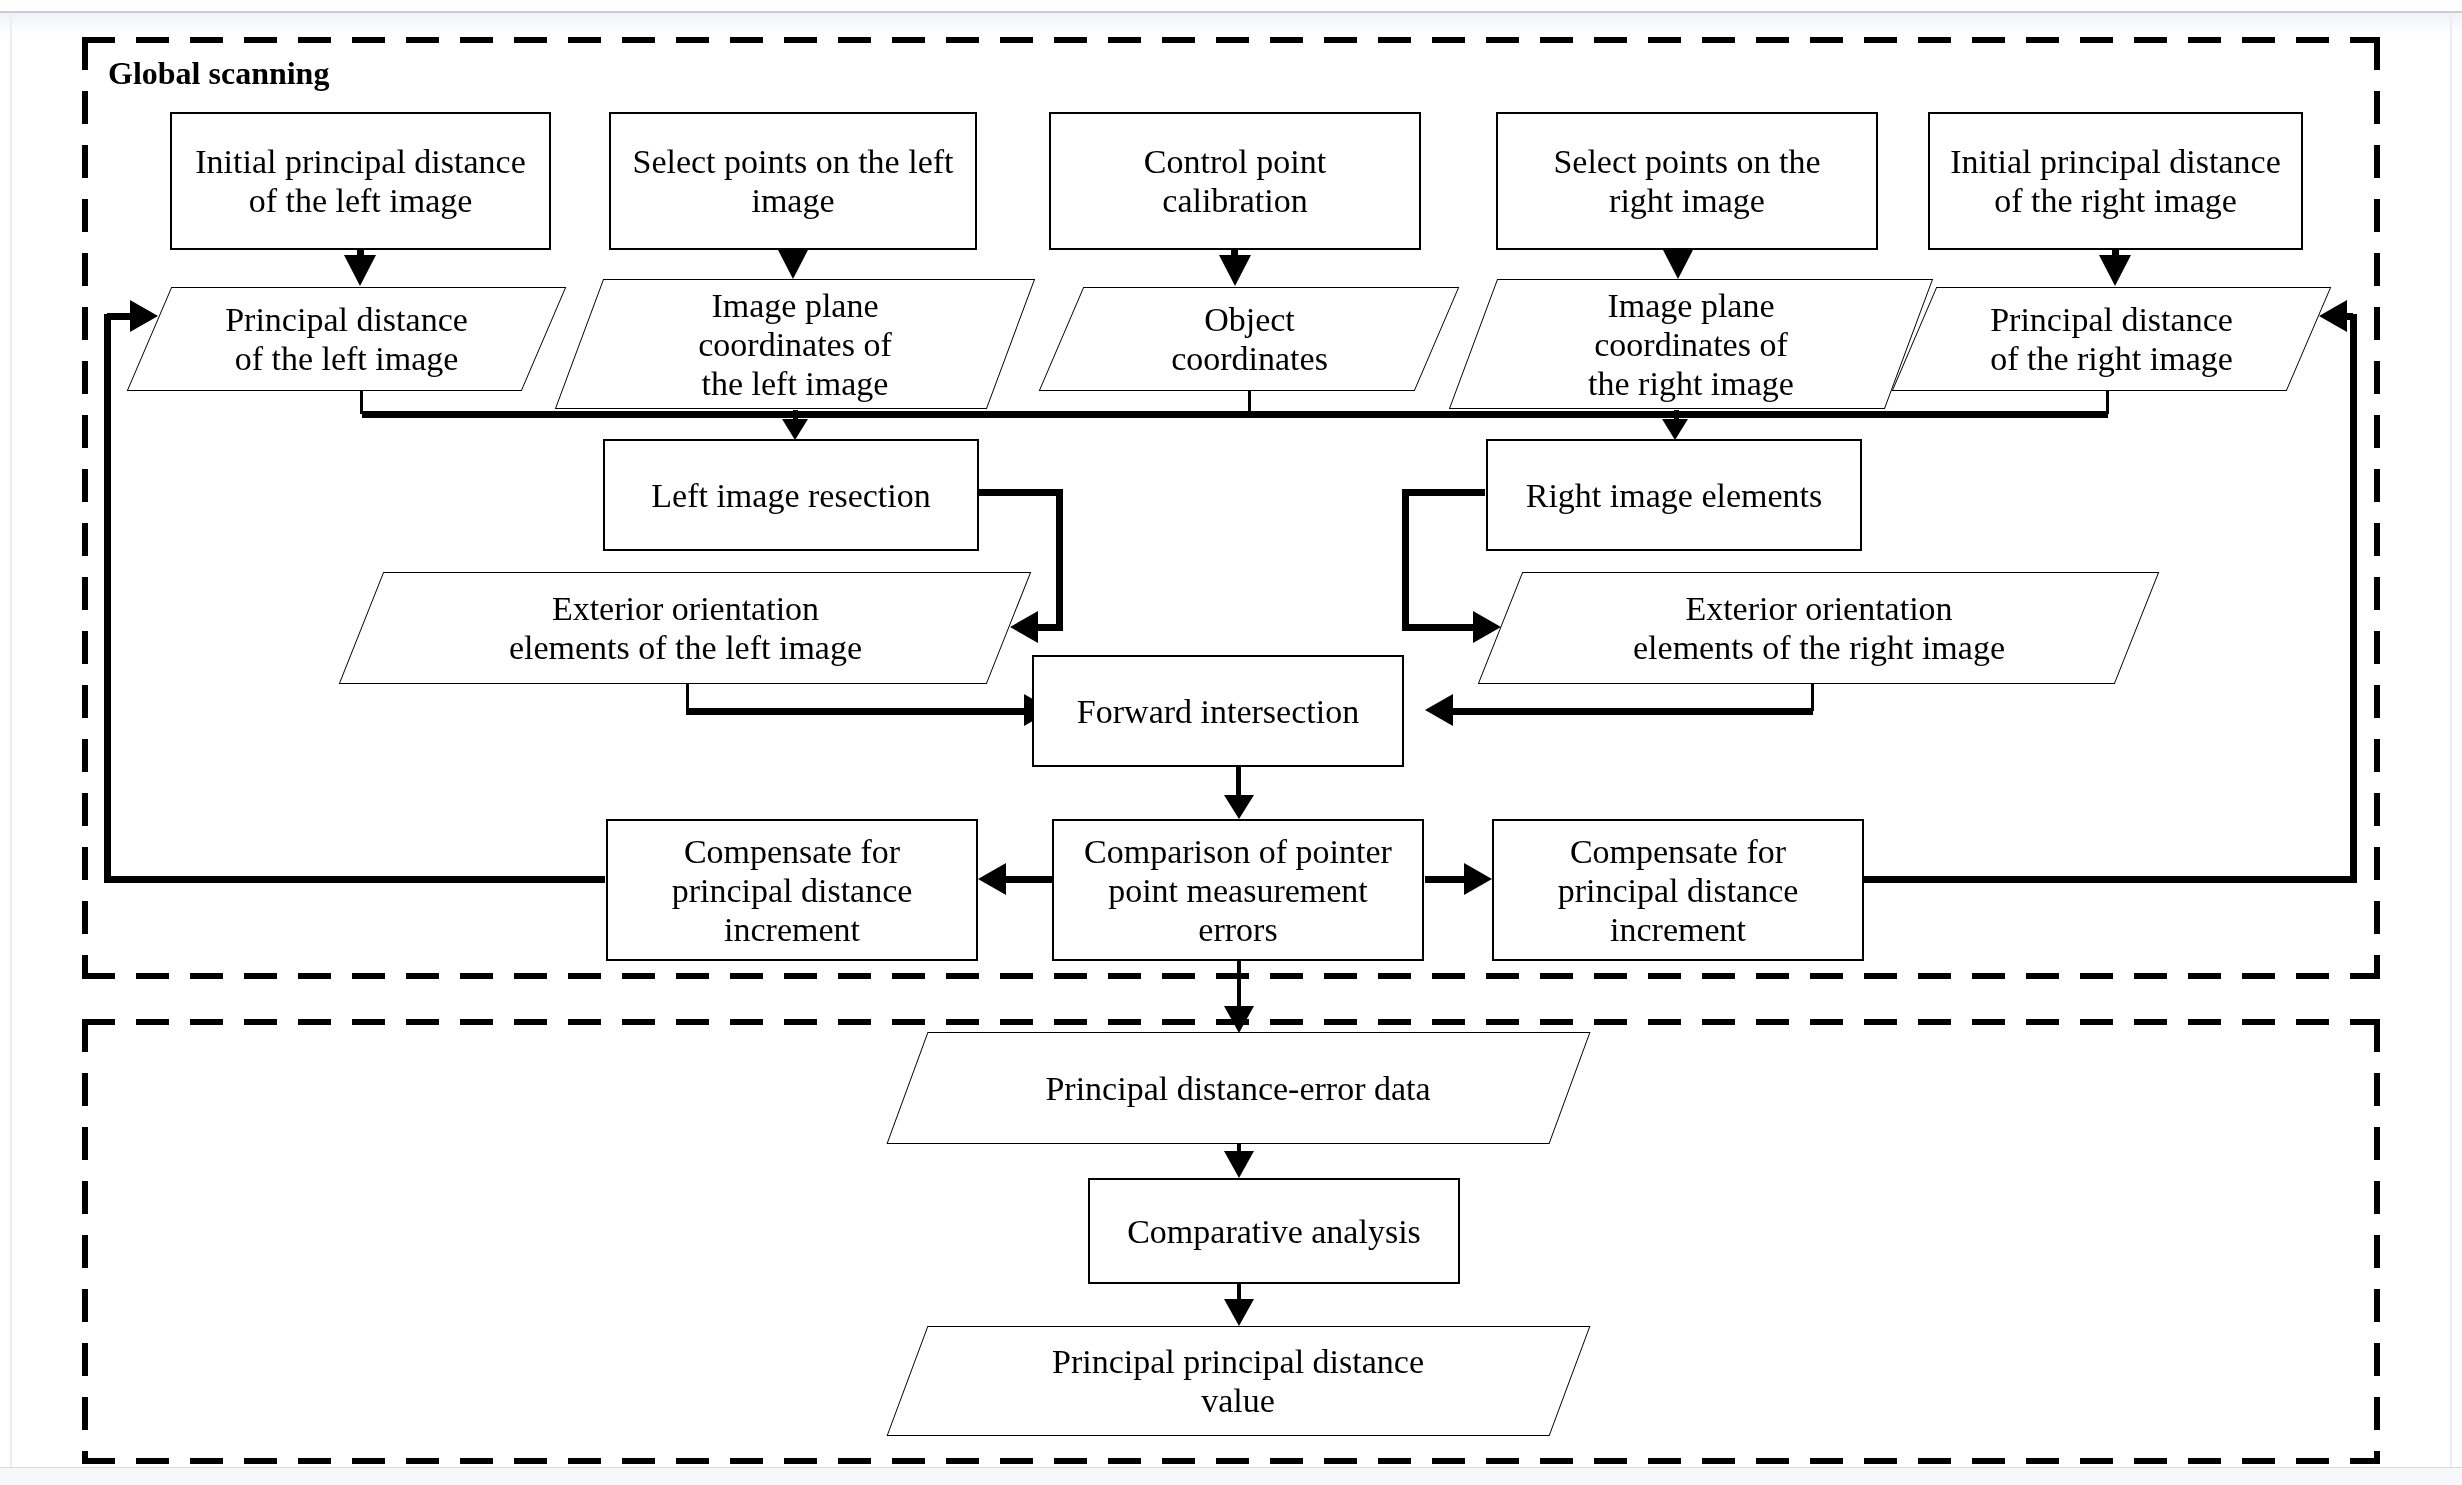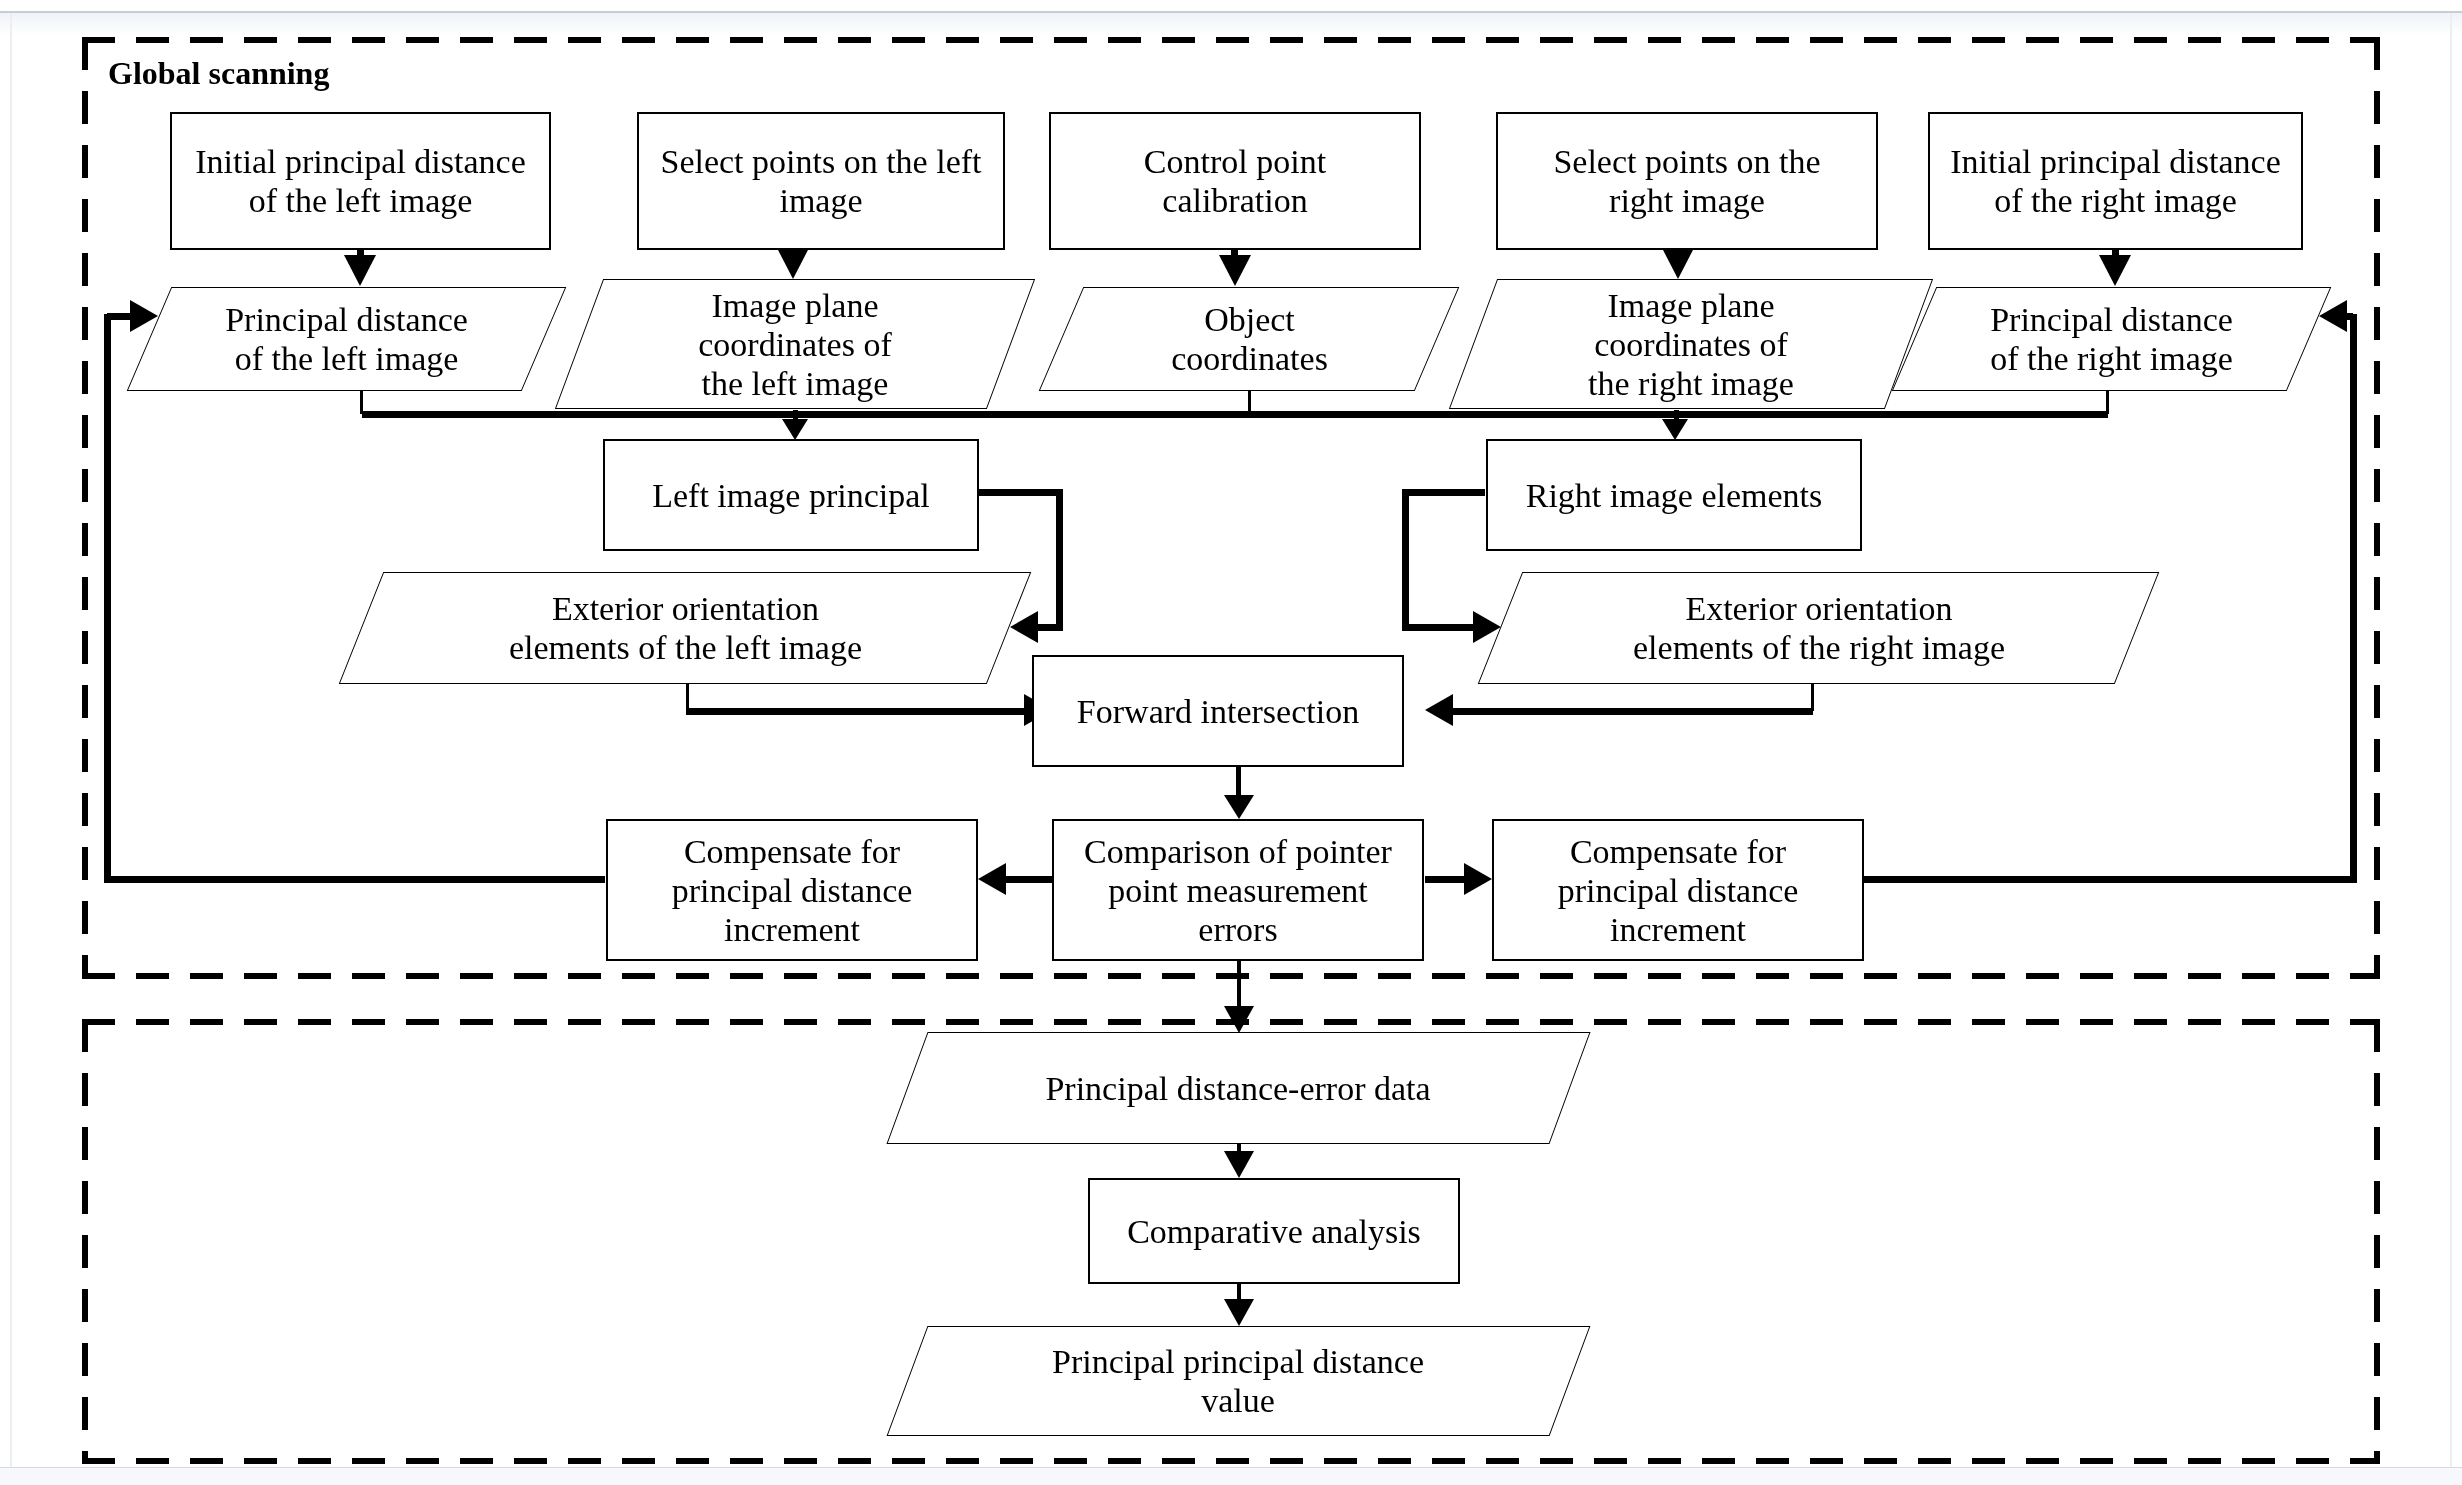--- a/index.html
+++ b/index.html
@@ -104,21 +104,21 @@
       <div class="head" style="left: 1224px; top: 1006px; border-left: 15px solid transparent; border-right: 15px solid transparent; border-top: 27px solid rgb(0, 0, 0);"></div>
       <div class="head" style="left: 1224px; top: 1151px; border-left: 15px solid transparent; border-right: 15px solid transparent; border-top: 27px solid rgb(0, 0, 0);"></div>
       <div class="head" style="left: 1224px; top: 1299px; border-left: 15px solid transparent; border-right: 15px solid transparent; border-top: 27px solid rgb(0, 0, 0);"></div>
     </div>
   <div id="layer-nodes">
       <div class="node" style="left: 170px; top: 112px; width: 381px; height: 138px;">
         <div class="rect-bg"></div>
         <div class="label">Initial principal distance
 of the left image</div>
       </div>
-      <div class="node" style="left: 609px; top: 112px; width: 368px; height: 138px; margin-left: 28px;">
+      <div class="node" style="left: 609px; top: 112px; width: 368px; height: 138px;">
         <div class="rect-bg"></div>
         <div class="label">Select points on the left
 image</div>
       </div>
       <div class="node" style="left: 1049px; top: 112px; width: 372px; height: 138px;">
         <div class="rect-bg"></div>
         <div class="label">Control point
 calibration</div>
       </div>
       <div class="node" style="left: 1496px; top: 112px; width: 365px; height: 138px; padding-left: 17px;">
@@ -153,21 +153,21 @@
 coordinates of
 the right image</div>
       </div>
       <div class="node" style="left: 1892px; top: 287px; width: 439px; height: 104px;">
         <div class="para-bg" style="left: 22.3px; width: 395px; transform: skewX(-23.2deg);"></div>
         <div class="label">Principal distance
 of the right image</div>
       </div>
       <div class="node" style="left: 603px; top: 439px; width: 376px; height: 112px;">
         <div class="rect-bg"></div>
-        <div class="label">Left image principal</div>
+        <div class="label">Left image resection</div>
       </div>
       <div class="node" style="left: 1486px; top: 439px; width: 376px; height: 112px;">
         <div class="rect-bg"></div>
         <div class="label">Right image elements</div>
       </div>
       <div class="node" style="left: 339px; top: 572px; width: 693px; height: 112px;">
         <div class="para-bg" style="left: 22.3px; width: 648px; transform: skewX(-21.67deg);"></div>
         <div class="label">Exterior orientation
 elements of the left image</div>
       </div>

